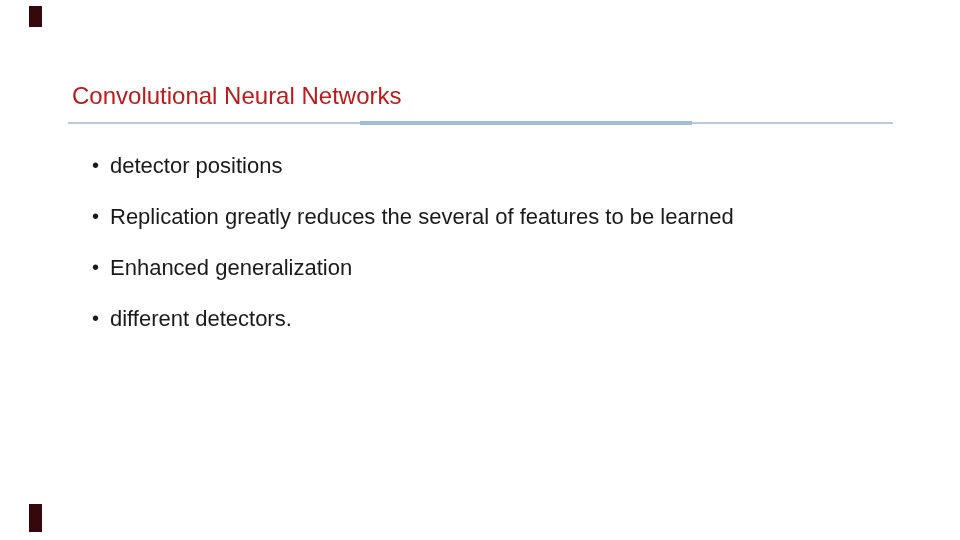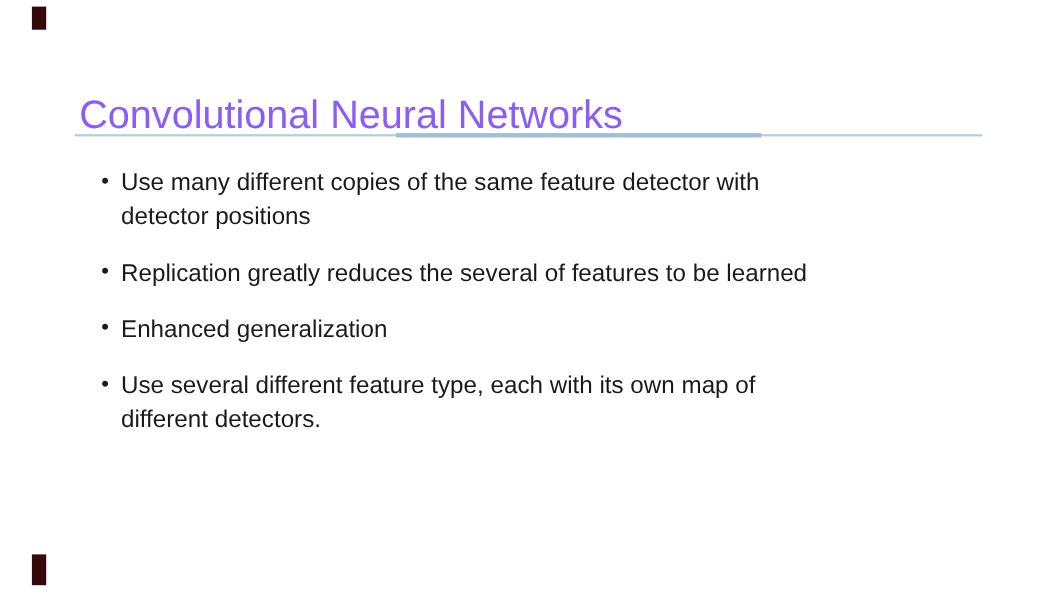--- a/index.html
+++ b/index.html
@@ -20,24 +20,24 @@
     left: 29px;
     width: 13px;
     background: #35090c;
   }
   .corner-mark.top { top: 6px; height: 21px; }
   .corner-mark.bottom { top: 504px; height: 28px; }
   .slide-title {
     position: absolute;
     left: 72px;
     top: 60px;
-    font-size: 36px;
+    font-size: 24px;
     line-height: 40px;
     font-weight: 400;
-    color: #8b5cf6;
+    color: #b91c1c;
     letter-spacing: 0px;
     white-space: nowrap;
   }
   .divider-thin {
     position: absolute;
     left: 68px;
     top: 122px;
     width: 825px;
     height: 2px;
     background: #b6cbdc;
@@ -85,21 +85,20 @@
   <h1 class="slide-title">Convolutional Neural Networks</h1>
 
   <div class="divider-thin"></div>
   <div class="divider-thick"></div>
 
   <div class="bullets">
 
     <div class="bullet-item">
       <span class="bullet-marker">•</span>
       <span class="bullet-text">
-        <span class="bullet-line">Use many different copies of the same feature detector with</span>
         <span class="bullet-line">detector positions</span>
       </span>
     </div>
 
     <div class="bullet-item">
       <span class="bullet-marker">•</span>
       <span class="bullet-text">
         <span class="bullet-line">Replication greatly reduces the several of features to be learned</span>
       </span>
     </div>
@@ -107,19 +106,18 @@
     <div class="bullet-item">
       <span class="bullet-marker">•</span>
       <span class="bullet-text">
         <span class="bullet-line">Enhanced generalization</span>
       </span>
     </div>
 
     <div class="bullet-item">
       <span class="bullet-marker">•</span>
       <span class="bullet-text">
-        <span class="bullet-line">Use several different feature type, each with its own map of</span>
         <span class="bullet-line">different detectors.</span>
       </span>
     </div>
 
   </div>
 </div>
 
 </body></html>

